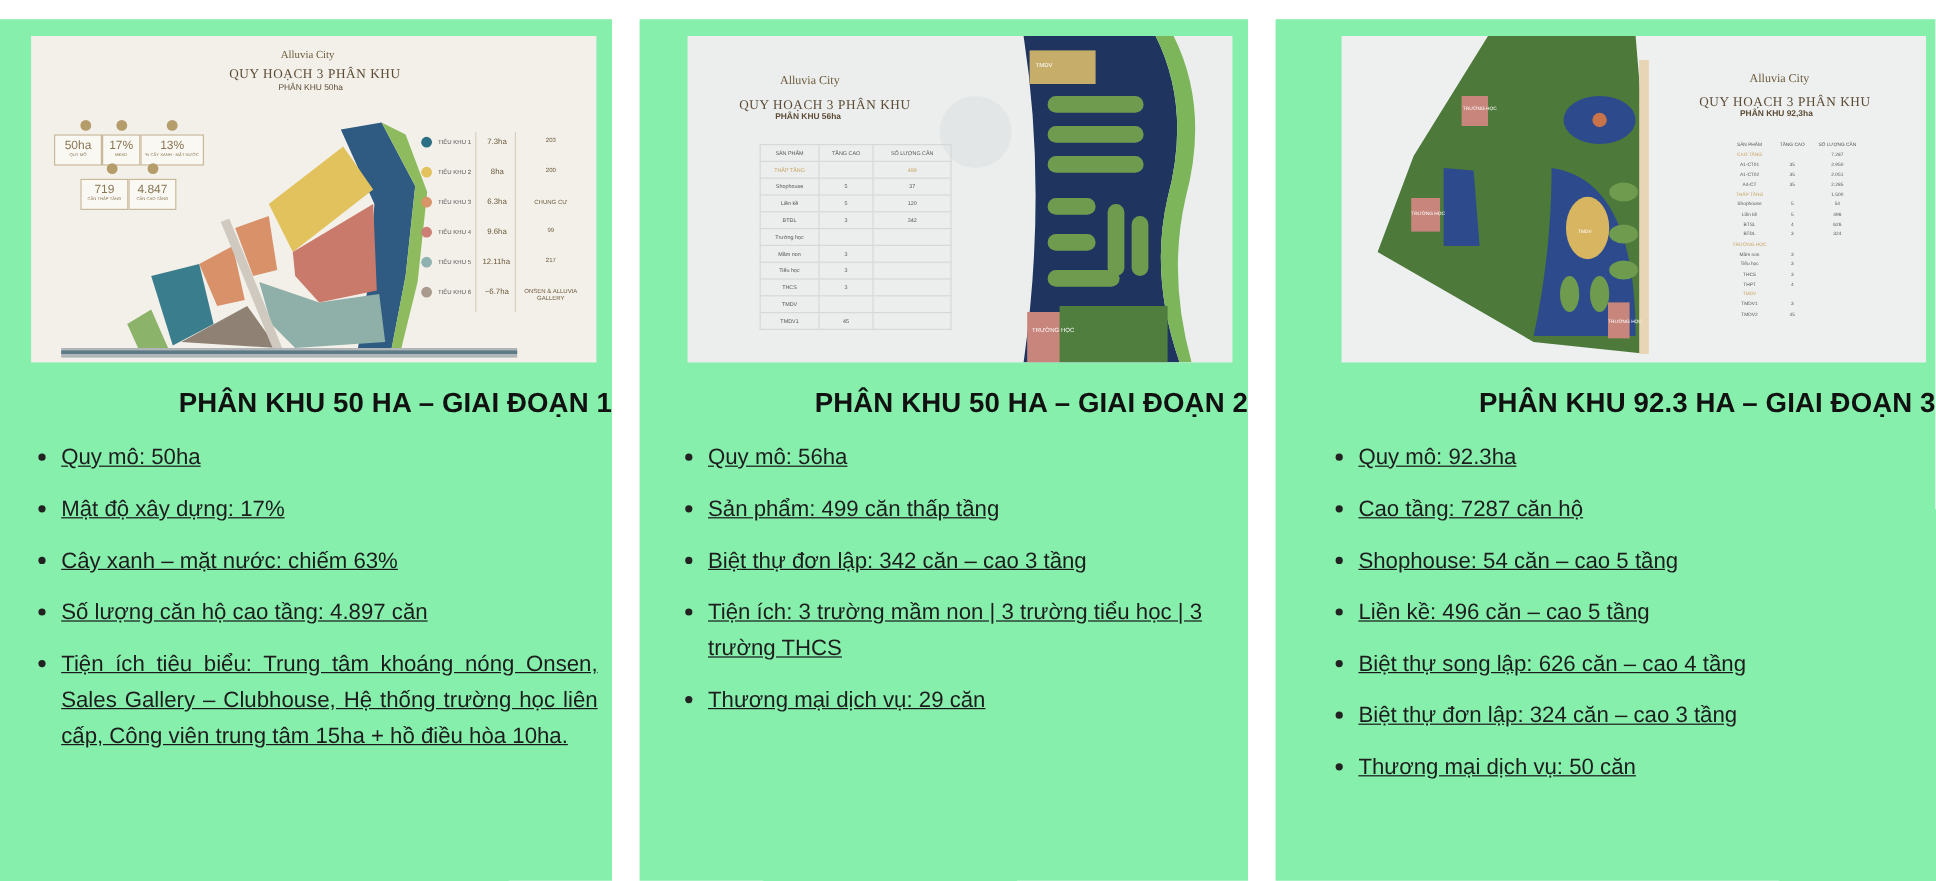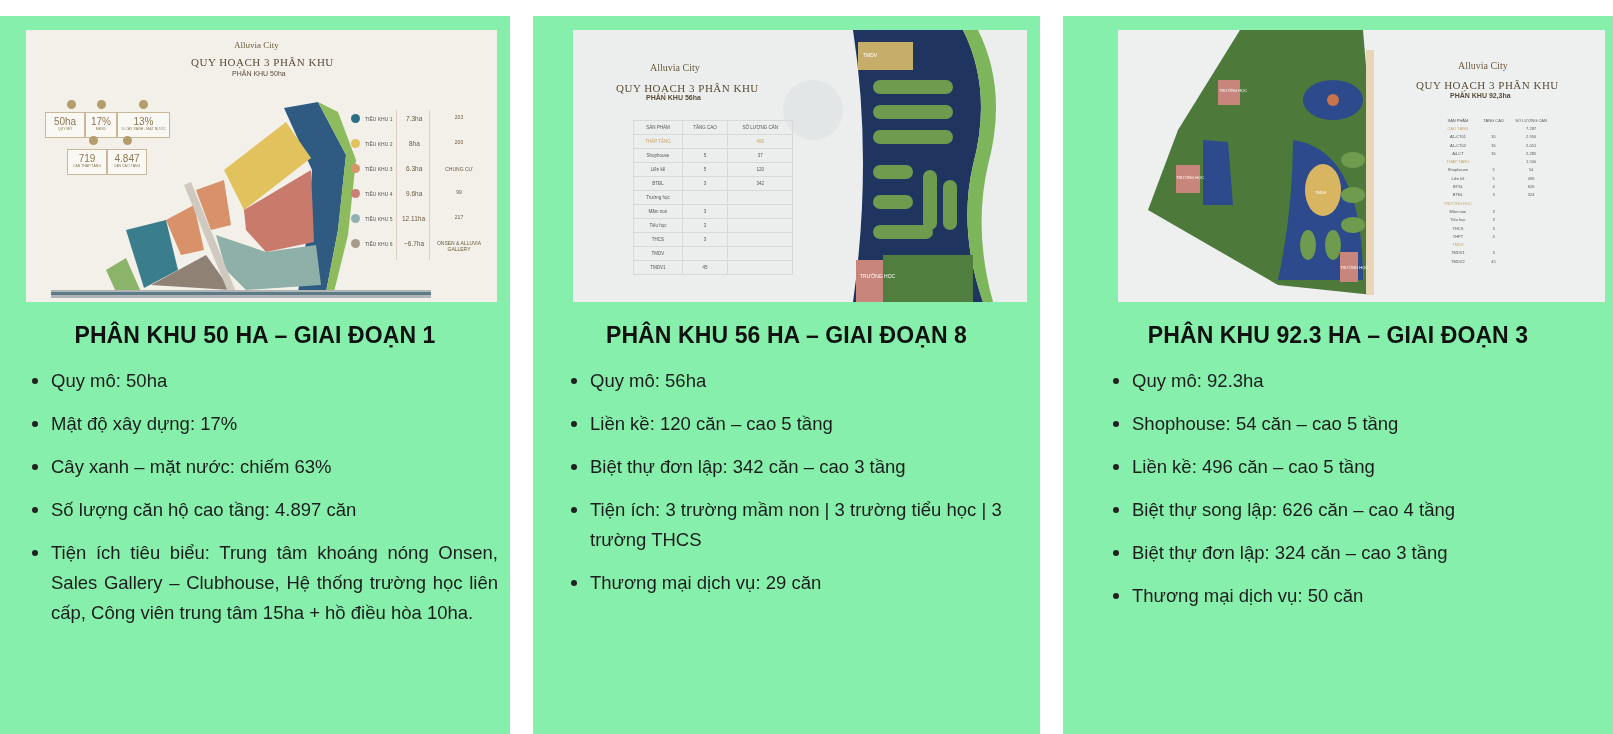--- a/index.html
+++ b/index.html
@@ -9,24 +9,24 @@
   .card { position: absolute; top: 16px; height: 734px; background: #86efac; }
   .card-1 { left: 0; width: 510px; }
   .card-2 { left: 533px; width: 507px; }
   .card-3 { left: 1063px; width: 550px; }
 
   .map { position: absolute; top: 14px; height: 272px; overflow: hidden; background: #f2f1ee; }
   .card-1 .map { left: 26px; width: 471px; background: #f3f0ea; }
   .card-2 .map { left: 40px; width: 454px; background: #eef0ef; }
   .card-3 .map { left: 55px; width: 487px; background: #eef0f0; }
 
-  .title { position: absolute; top: 306px; left: 0; right: 0; text-align: center; font-weight: bold; font-size: 23px; color: #111; letter-spacing: 0.1px; }
+  .title { position: absolute; top: 306px; left: 0; right: 0; text-align: right; font-weight: bold; font-size: 23px; color: #111; letter-spacing: 0.1px; }
   .card-3 .title { left: 0; right: 0; }
 
-  ul.specs { position: absolute; top: 350px; list-style: none; }
+  ul.specs { position: absolute; top: 350px; list-style: none; text-decoration: underline; }
   .card-1 ul.specs { left: 30px; width: 468px; }
   .card-2 ul.specs { left: 36px; width: 460px; }
   .card-3 ul.specs { left: 48px; width: 470px; }
   ul.specs li { position: relative; padding-left: 21px; font-size: 18.5px; line-height: 30px; margin-bottom: 13px; color: #1d1d1d; text-align: justify; }
   ul.specs li::before { content: ""; position: absolute; left: 2px; top: 12px; width: 6px; height: 6px; border-radius: 50%; background: #222; }
 
   
   .brand { position: absolute; font-family: "Liberation Serif", serif; font-size: 9px; color: #6b5a3b; }
   .mtitle { position: absolute; font-family: "Liberation Serif", serif; font-size: 11px; color: #5b4b35; letter-spacing: 0.5px; }
   .msub { position: absolute; font-size: 7px; color: #5b4b35; font-weight: bold; }
@@ -225,24 +225,24 @@
           </tr>
       <tr>
             <td>TMDV1</td>
             <td>45</td>
             <td></td>
           </tr>
     </tbody>
       </table>
   </div>
 
-  <h2 class="title">PHÂN KHU 56 HA – GIAI ĐOẠN 8</h2>
+  <h2 class="title">PHÂN KHU 50 HA – GIAI ĐOẠN 2</h2>
   <ul class="specs">
     <li>Quy mô: 56ha</li>
-    <li>Liền kề: 120 căn – cao 5 tầng</li>
+    <li>Sản phẩm: 499 căn thấp tầng</li>
     <li>Biệt thự đơn lập: 342 căn – cao 3 tầng</li>
     <li style="text-align:left">Tiện ích: 3 trường mầm non | 3 trường tiểu học | 3 trường THCS</li>
     <li>Thương mại dịch vụ: 29 căn</li>
   </ul>
 </div>
 
 <div class="card card-3">
   <div class="map">
     <svg width="487" height="272" viewBox="0 0 487 272" style="position:absolute;left:0;top:0">
       <rect width="487" height="272" fill="#eef0f0"></rect>
@@ -363,19 +363,20 @@
             <td>45</td>
             <td></td>
           </tr>
     </tbody>
       </table>
   </div>
 
   <h2 class="title">PHÂN KHU 92.3 HA – GIAI ĐOẠN 3</h2>
   <ul class="specs">
     <li>Quy mô: 92.3ha</li>
+    <li>Cao tầng: 7287 căn hộ</li>
     <li>Shophouse: 54 căn – cao 5 tầng</li>
     <li>Liền kề: 496 căn – cao 5 tầng</li>
     <li>Biệt thự song lập: 626 căn – cao 4 tầng</li>
     <li>Biệt thự đơn lập: 324 căn – cao 3 tầng</li>
     <li>Thương mại dịch vụ: 50 căn</li>
   </ul>
 </div>
 
 </body></html>

